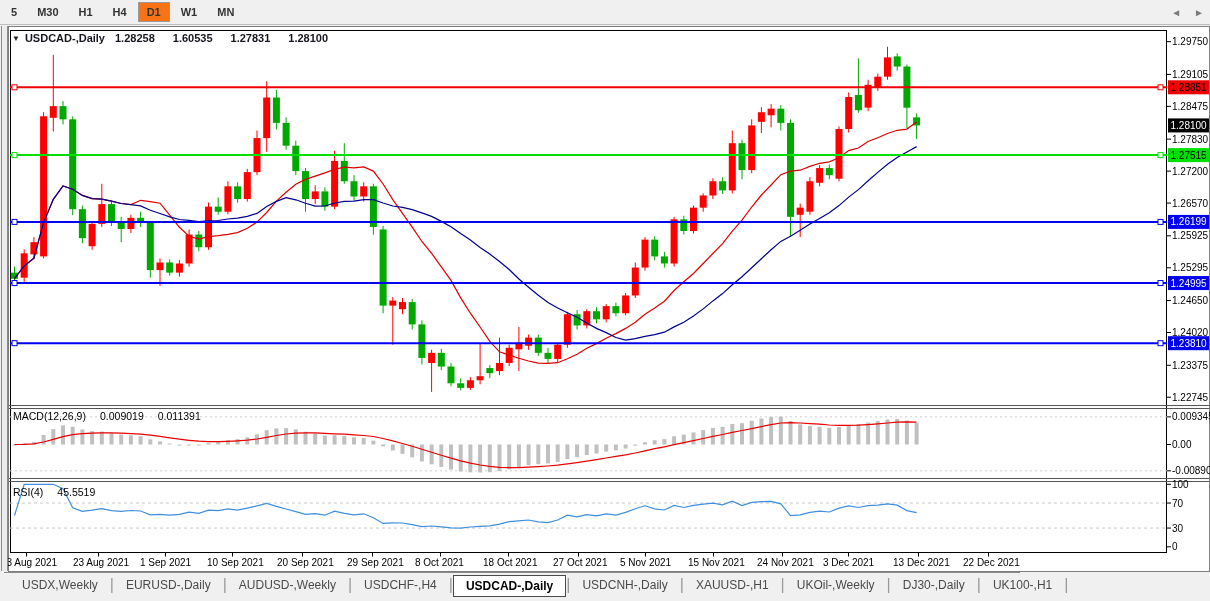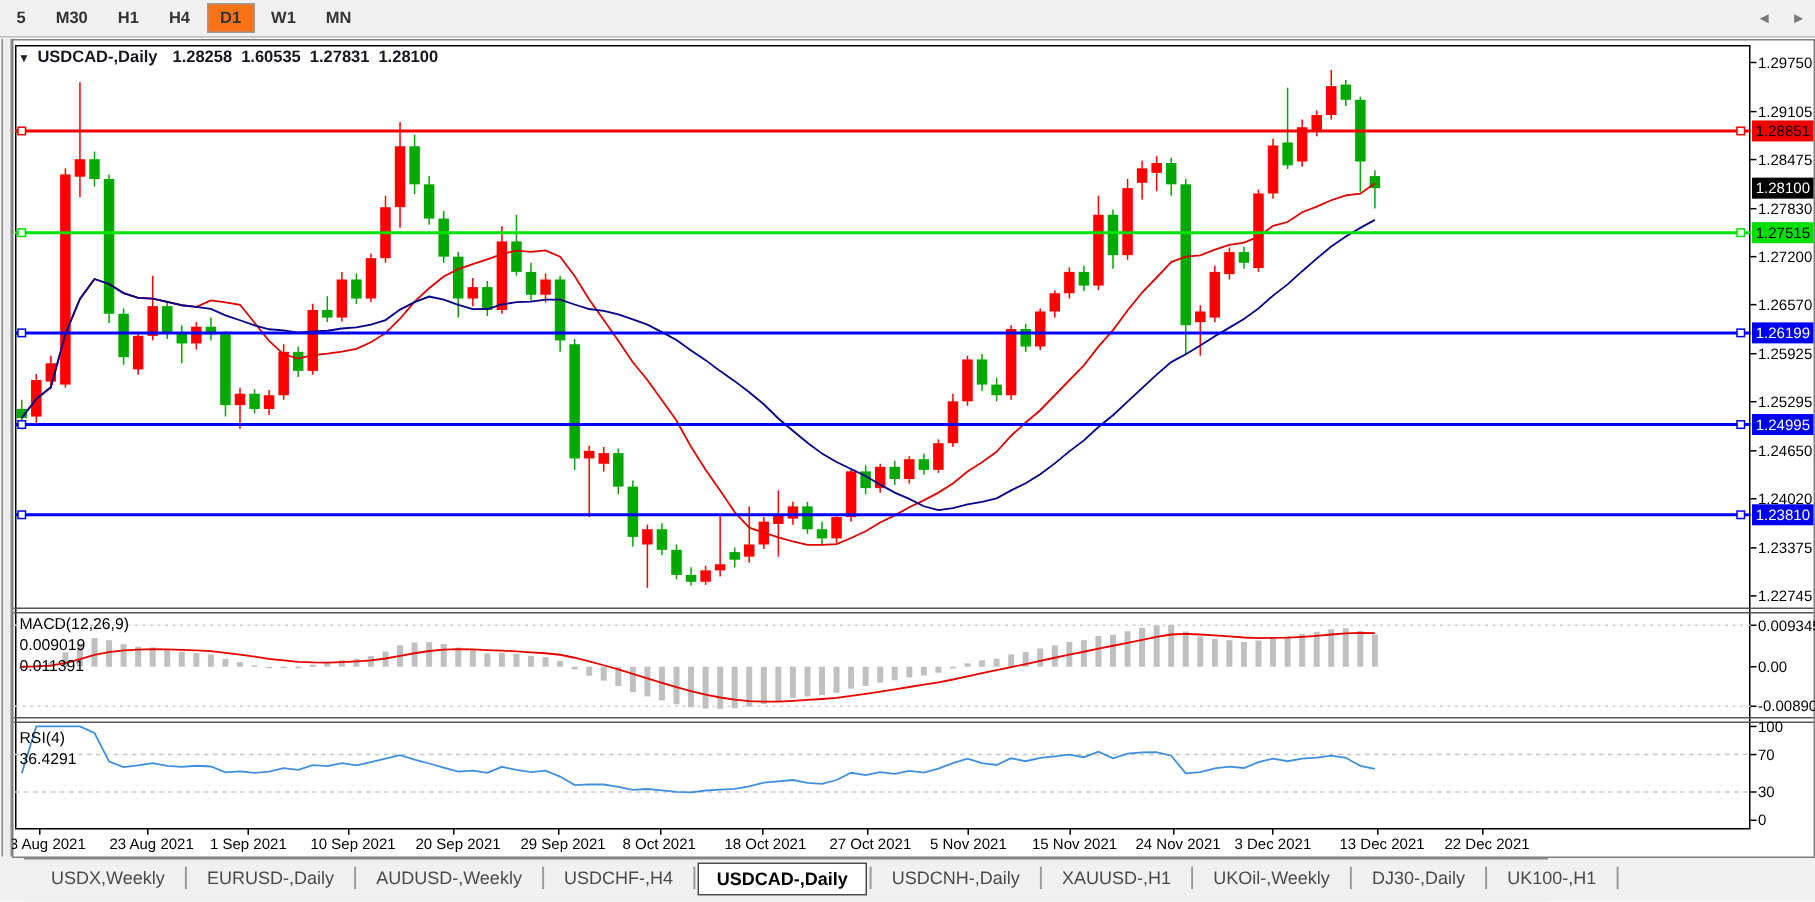--- a/index.html
+++ b/index.html
@@ -11,26 +11,26 @@
   .tf{font:bold 11px "Liberation Sans",sans-serif;color:#333;padding:3px 8px;margin:0 1px;
       border:1px solid transparent;cursor:default;}
   .tf.active{background:#f97316;border:1px solid #9a9a9a;}
   #cv{position:absolute;top:0;left:0;z-index:1;}
   .left-rail{position:absolute;left:1px;top:26px;width:5px;height:545px;background:#ececec;
              border-left:1px solid #8a8a8a;border-right:1px solid #8a8a8a;z-index:2;}
   .chart-title{position:absolute;left:12px;top:32px;z-index:3;font:bold 11px "Liberation Sans",sans-serif;
                color:#16161f;display:flex;align-items:center;}
   .chart-title .tri{font-size:8px;margin-right:5px;color:#222;}
   .chart-title .sym{margin-right:10px;}
-  .chart-title .px{margin-right:6px;}
+  .chart-title .px{margin-right:18px;}
   .ind-head{position:absolute;z-index:3;font:10.5px "Liberation Sans",sans-serif;color:#000;
-            display:flex;gap:2px;flex-direction:column;}
+            display:flex;gap:14px;}
   #macd-head{left:13px;top:410px;}
   #rsi-head{left:13px;top:486px;}
-  .tabbar{position:absolute;left:16px;top:572px;width:1016px;height:29px;background:#f0f0f0;
+  .tabbar{position:absolute;left:4px;top:572px;width:1016px;height:29px;background:#f0f0f0;
           border-top:1px solid #8a8a8a;display:flex;align-items:flex-start;padding:2px 0 0 6px;
           box-sizing:border-box;z-index:6;}
   .tab{height:20px;line-height:20px;padding:0 12px;font-size:12px;color:#4a4a4a;white-space:nowrap;cursor:default;}
   .tab.active{background:#fff;border:1px solid #4a4a4a;color:#000;font-weight:bold;height:20px;line-height:20px;}
   .tabsep{color:#9a9a9a;line-height:20px;}
   .tab-nav{position:absolute;right:6px;top:7px;display:flex;gap:13px;color:#7a7a7a;font-size:10px;z-index:7;}
   .tab-nav span{cursor:default;}
 </style>
 </head>
 <body>
@@ -482,21 +482,21 @@
   <span class="px">1.28100</span>
 </div>
 
 <div class="ind-head" id="macd-head">
   <span>MACD(12,26,9)</span>
   <span>0.009019</span>
   <span>0.011391</span>
 </div>
 <div class="ind-head" id="rsi-head">
   <span>RSI(4)</span>
-  <span>36.4291</span>
+  <span>45.5519</span>
 </div>
 
 <div class="tabbar" id="tabbar">
     <span class="tab">USDX,Weekly</span>
     <span class="tabsep">|</span>
     <span class="tab">EURUSD-,Daily</span>
     <span class="tabsep">|</span>
     <span class="tab">AUDUSD-,Weekly</span>
     <span class="tabsep">|</span>
     <span class="tab">USDCHF-,H4</span>

